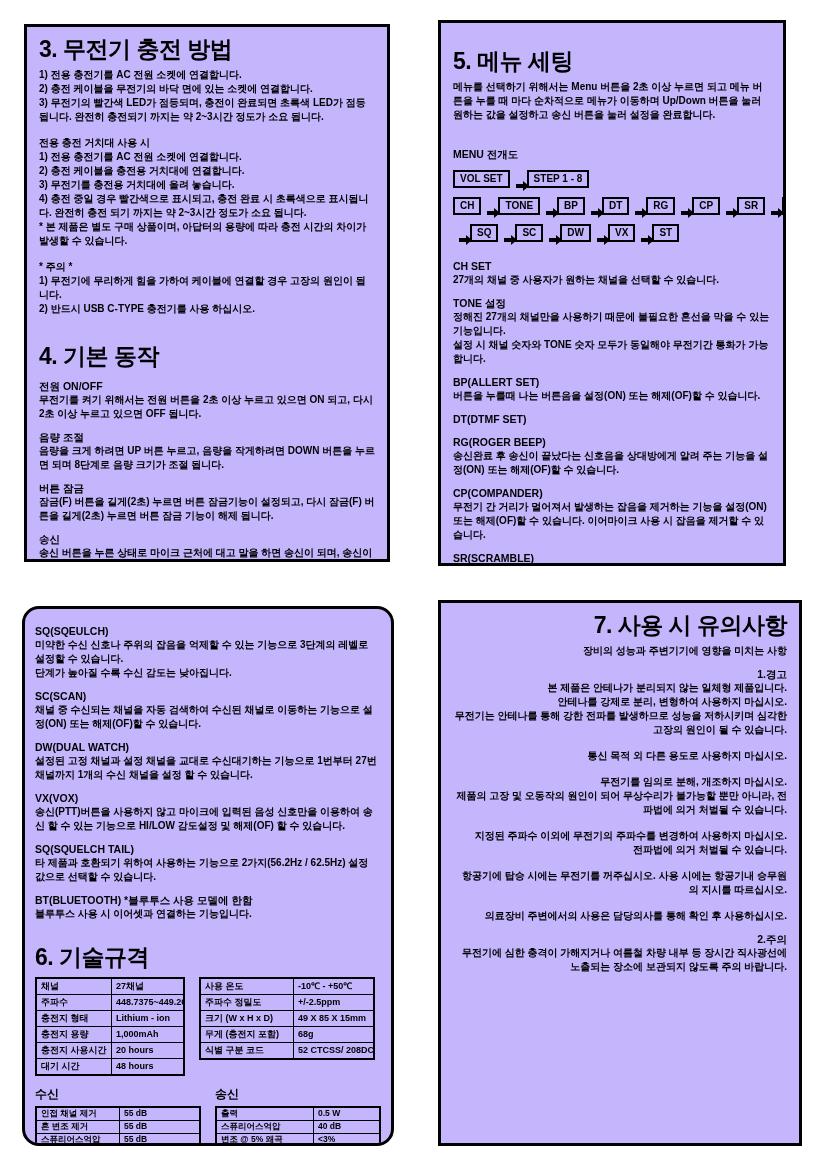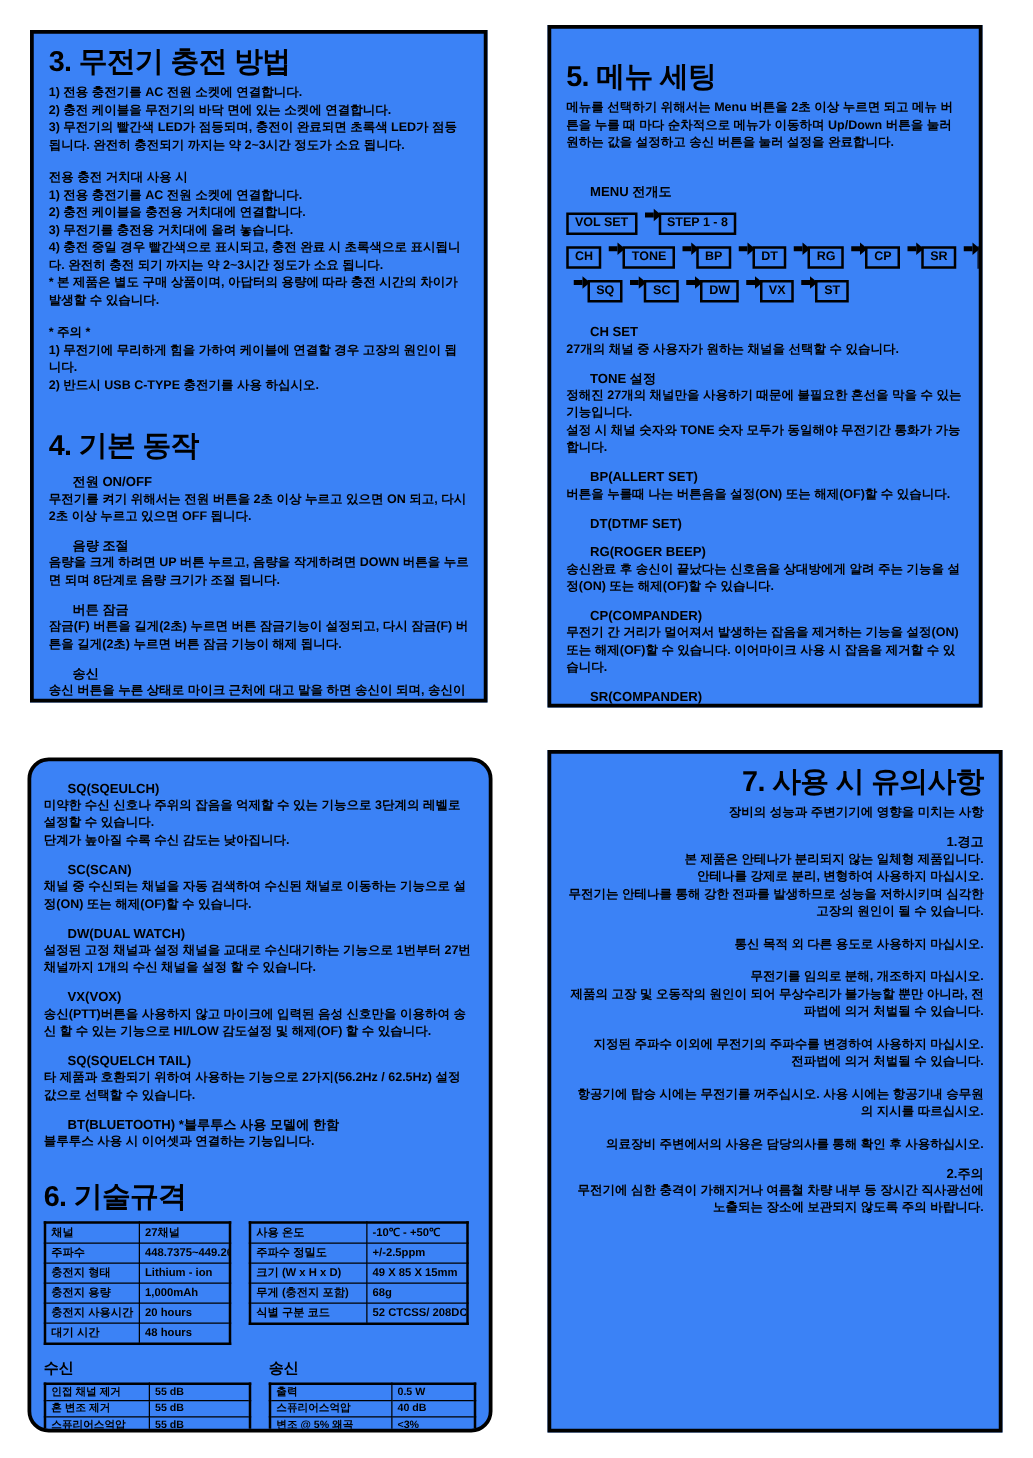--- a/index.html
+++ b/index.html
@@ -1,27 +1,27 @@
 <!DOCTYPE html>
 <html><head>
 <meta charset="utf-8">
 <style>
   html,body{margin:0;padding:0;background:#ffffff;}
   .page{position:relative;width:826px;height:1166px;background:#fff;
         font-family:"Liberation Sans",sans-serif;color:#000;font-weight:bold;}
-  .panel{position:absolute;border:3px solid #000;box-sizing:border-box;background:#3b82f6;overflow:hidden;}
+  .panel{position:absolute;border:3px solid #000;box-sizing:border-box;background:#c4b5fd;overflow:hidden;}
   #panel0{left:24px;top:24px;width:366px;height:538px;padding:8px 12px;}
   #panel1{left:438px;top:20px;width:348px;height:546px;padding:24px 12px;}
   #panel2{left:22px;top:606px;width:372px;height:540px;padding:6px 10px;border-radius:17px;}
   #panel3{left:438px;top:600px;width:364px;height:546px;padding:8px 12px;text-align:right;}
   .h1{font-size:23px;line-height:1.12;margin:2px 0 5px;letter-spacing:-0.5px;}
-  .sub{font-size:10.5px;line-height:14px;margin-top:9px;margin-left:19px;}
+  .sub{font-size:10.5px;line-height:14px;margin-top:9px;}
   .p{font-size:10px;line-height:14px;white-space:pre-wrap;}
   .gap{height:12px;}
-  .mrow{display:flex;align-items:flex-start;margin-top:9px;}
+  .mrow{display:flex;align-items:flex-end;margin-top:9px;}
   .mbox{border:2px solid #000;font-size:10px;line-height:12px;padding:1px 5px;white-space:nowrap;}
   .marr{position:relative;width:7px;height:4px;background:#000;margin:0 4px 0 6px;flex:0 0 auto;}
   .marr::after{content:"";position:absolute;left:7px;top:-3px;
                border-left:6px solid #000;border-top:5px solid transparent;border-bottom:5px solid transparent;}
   .tpair{display:flex;gap:14px;align-items:flex-start;margin-top:6px;}
   .ttitle{font-size:12px;margin:4px 0 3px;}
   table.spec{border-collapse:collapse;border:2px solid #000;table-layout:fixed;}
   table.spec td{border:1.5px solid #000;font-size:9px;line-height:11px;padding:2px 4px;
                 white-space:nowrap;overflow:hidden;}
   .pairA .tcol:nth-child(1) table{width:150px}.pairA .tcol:nth-child(1) td:first-child{width:66px}
@@ -108,21 +108,21 @@
       <div class="sub">TONE 설정</div>
       <div class="p">정해진 27개의 채널만을 사용하기 때문에 불필요한 혼선을 막을 수 있는 기능입니다.</div>
       <div class="p">설정 시 채널 숫자와 TONE 숫자 모두가 동일해야 무전기간 통화가 가능합니다.</div>
       <div class="sub">BP(ALLERT SET)</div>
       <div class="p">버튼을 누를때 나는 버튼음을 설정(ON) 또는 해제(OF)할 수 있습니다.</div>
       <div class="sub">DT(DTMF SET)</div>
       <div class="sub">RG(ROGER BEEP)</div>
       <div class="p">송신완료 후 송신이 끝났다는 신호음을 상대방에게 알려 주는 기능을 설정(ON) 또는 해제(OF)할 수 있습니다.</div>
       <div class="sub">CP(COMPANDER)</div>
       <div class="p">무전기 간 거리가 멀어져서 발생하는 잡음을 제거하는 기능을 설정(ON) 또는 해제(OF)할 수 있습니다. 이어마이크 사용 시 잡음을 제거할 수 있습니다.</div>
-      <div class="sub">SR(COMPANDER)</div>
+      <div class="sub">SR(SCRAMBLE)</div>
       <div class="p">무전기 상호 간 비밀 통화를 할 수 있는 기능을 설정(ON) 또는 해제(OF)할 수 있습니다.</div>
     </div>
     <div class="panel" id="panel2">
       <div class="sub">SQ(SQEULCH)</div>
       <div class="p">미약한 수신 신호나 주위의 잡음을 억제할 수 있는 기능으로 3단계의 레벨로 설정할 수 있습니다.</div>
       <div class="p">단계가 높아질 수록 수신 감도는 낮아집니다.</div>
       <div class="sub">SC(SCAN)</div>
       <div class="p">채널 중 수신되는 채널을 자동 검색하여 수신된 채널로 이동하는 기능으로 설정(ON) 또는 해제(OF)할 수 있습니다.</div>
       <div class="sub">DW(DUAL WATCH)</div>
       <div class="p">설정된 고정 채널과 설정 채널을 교대로 수신대기하는 기능으로 1번부터 27번 채널까지 1개의 수신 채널을 설정 할 수 있습니다.</div>

